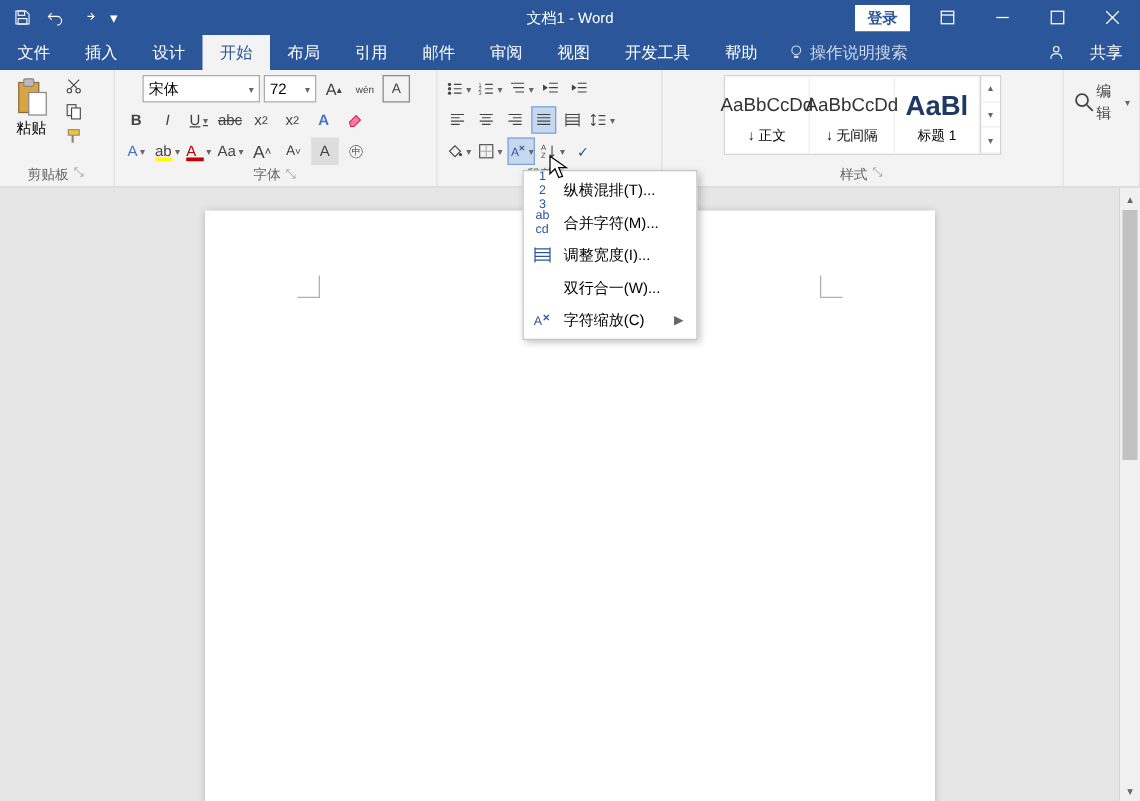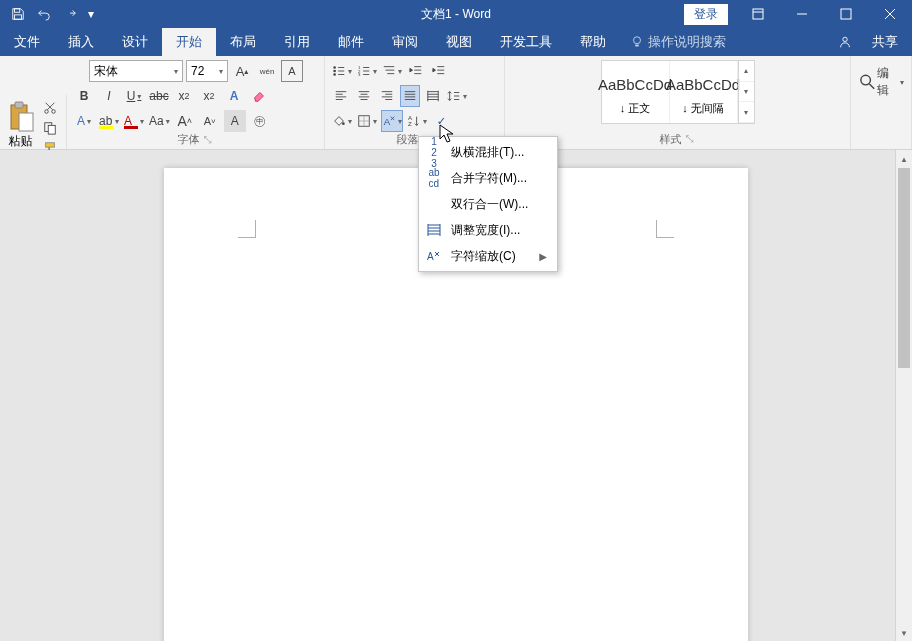--- a/index.html
+++ b/index.html
@@ -2,21 +2,21 @@
 <html><head>
 <meta charset="utf-8">
 <style>
 * { margin:0; padding:0; box-sizing:border-box; font-family:"Microsoft YaHei","Segoe UI",sans-serif; }
 body { background:#e6e6e6; width:912px; height:641px; overflow:hidden; position:relative; }
 .titlebar { background:#2b579a; height:28px; display:flex; align-items:center; color:#fff; font-size:12px; position:relative; }
 .qat { display:flex; gap:2px; padding-left:6px; }
 .qat-btn { width:24px; height:24px; display:flex; align-items:center; justify-content:center; cursor:pointer; }
 .qat-btn svg { width:14px; height:14px; fill:#fff; stroke:#fff; }
 .title-center { position:absolute; left:50%; transform:translateX(-50%); }
-.win-controls { margin-left:auto; display:flex; align-items:center; }
+.win-controls { margin-left:auto; display:flex; align-items:center;font-weight:bold; }
 .login-btn { background:#fff; color:#2b579a; padding:2px 10px; font-size:12px; margin-right:8px; cursor:pointer; }
 .wc-btn { width:44px; height:28px; display:flex; align-items:center; justify-content:center; cursor:pointer; }
 .wc-btn svg { width:12px; height:12px; stroke:#fff; fill:none; stroke-width:1; }
 .tabs { background:#2b579a; height:28px; display:flex; align-items:stretch; color:#fff; font-size:13px; }
 .tab { padding:0 14px; display:flex; align-items:center; cursor:pointer; }
 .tab.active { background:#f3f3f3; color:#2b579a; }
 .tab-spacer { flex:1; }
 .tell-me { display:flex; align-items:center; gap:4px; padding:0 10px; cursor:text; color:#cdd9ec;}
 .share { display:flex; align-items:center; gap:20px; padding:0 14px; cursor:pointer; }
 .ribbon { background:#f3f3f3; height:94px; border-bottom:1px solid #d4d4d4; display:flex; position:relative; }
@@ -140,21 +140,21 @@
     <svg class="icon-svg" viewBox="0 0 16 16">
         <circle cx="8" cy="5" r="2.5" fill="none" stroke="#fff"></circle>
         <path d="M3 14c0-3 2-5 5-5s5 2 5 5" fill="none" stroke="#fff"></path>
       </svg>
     <span>共享</span>
   </div>
 </div>
 
 <div class="ribbon">
 
-  <div class="group" style="width:67px;margin-top:39px;">
+  <div class="group" style="width:92px;">
     <div class="group-body" style="flex-direction:row;">
       <div class="paste-btn">
         <svg class="paste-icon" viewBox="0 0 28 32">
             <rect x="4" y="4" width="16" height="24" fill="#d9a441" stroke="#8a6d3b"></rect>
             <rect x="8" y="1" width="8" height="6" rx="1" fill="#bbb" stroke="#888"></rect>
             <rect x="12" y="12" width="14" height="18" fill="#fff" stroke="#888"></rect>
           </svg>
         <span style="font-size:12px;">粘贴</span>
       </div>
       <div class="clipboard-side">
@@ -344,20 +344,24 @@
   <div class="group" style="flex:1;">
     <div class="group-body" style="align-items:center;">
       <div class="styles-gallery">
         <div class="style-item">
             <div class="style-preview">AaBbCcDd</div>
             <div>↓ 正文</div>
           </div>
         <div class="style-item">
             <div class="style-preview">AaBbCcDd</div>
             <div>↓ 无间隔</div>
+          </div>
+        <div class="style-item">
+            <div class="style-preview">AaBl</div>
+            <div>标题 1</div>
           </div>
         <div class="style-gallery-controls">
           <div>▴</div>
           <div>▾</div>
           <div>▾</div>
         </div>
       </div>
     </div>
     <div class="group-label">
         <span>样式</span>
@@ -383,30 +387,30 @@
 <div class="dropdown" style="left:418px; top:136px;">
   <div class="dropdown-item">
     <span class="mi-icon">1<br>2<br>3</span>
     <span>纵横混排(T)...</span>
   </div>
   <div class="dropdown-item">
     <span class="mi-icon">ab<br>cd</span>
     <span>合并字符(M)...</span>
   </div>
   <div class="dropdown-item">
-    <span class="mi-icon"></span>
-    <span>双行合一(W)...</span>
-  </div>
-  <div class="dropdown-item">
     <span class="mi-icon">
         <svg width="16" height="14" viewBox="0 0 16 14">
           <path d="M2 2h12M2 5h12M2 8h12M2 11h12M2 1v12M14 1v12" stroke="#2b579a"></path>
         </svg>
       </span>
     <span>调整宽度(I)...</span>
+  </div>
+  <div class="dropdown-item">
+    <span class="mi-icon"></span>
+    <span>双行合一(W)...</span>
   </div>
   <div class="dropdown-item">
     <span class="mi-icon">
         <svg width="16" height="14" viewBox="0 0 16 14">
           <text x="1" y="11" font-size="10" fill="#2b579a">A</text>
           <path d="M9 3l4 4M13 3l-4 4" stroke="#2b579a"></path>
         </svg>
       </span>
     <span>字符缩放(C)</span>
     <span class="arrow">▶</span>

